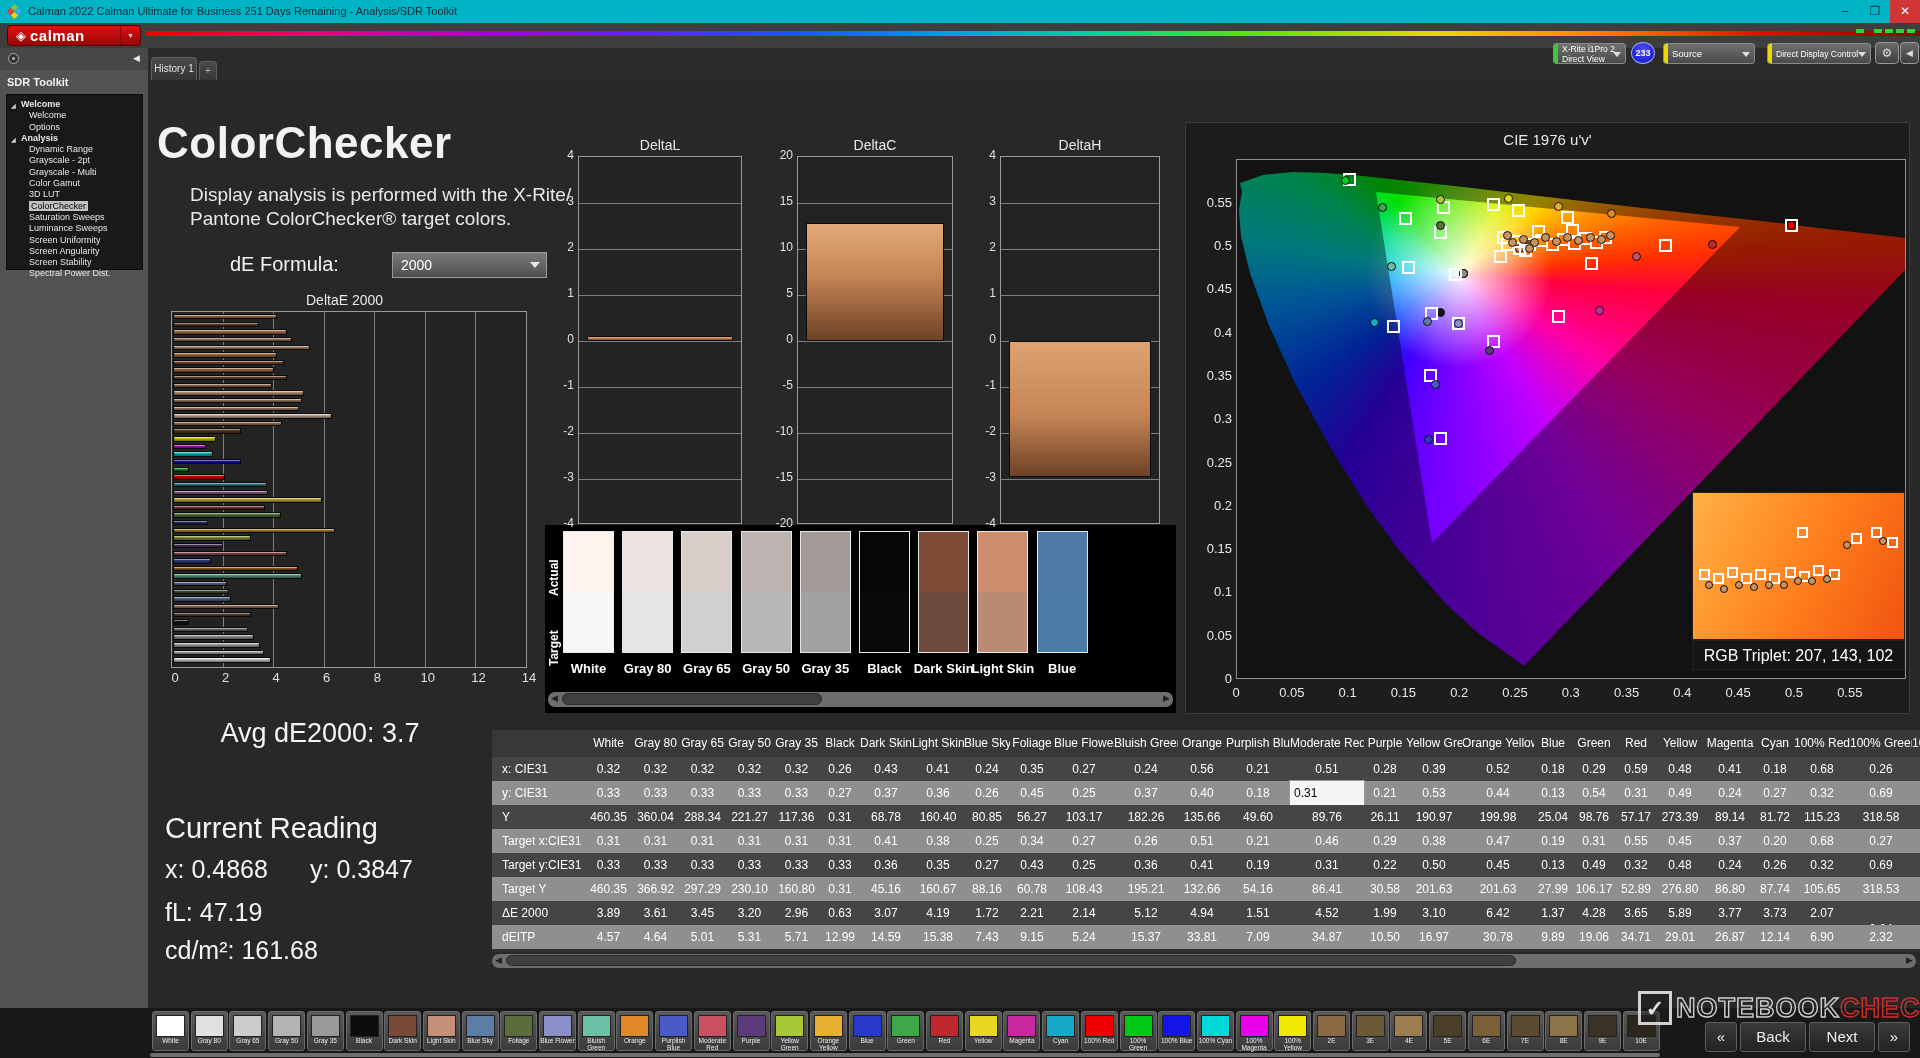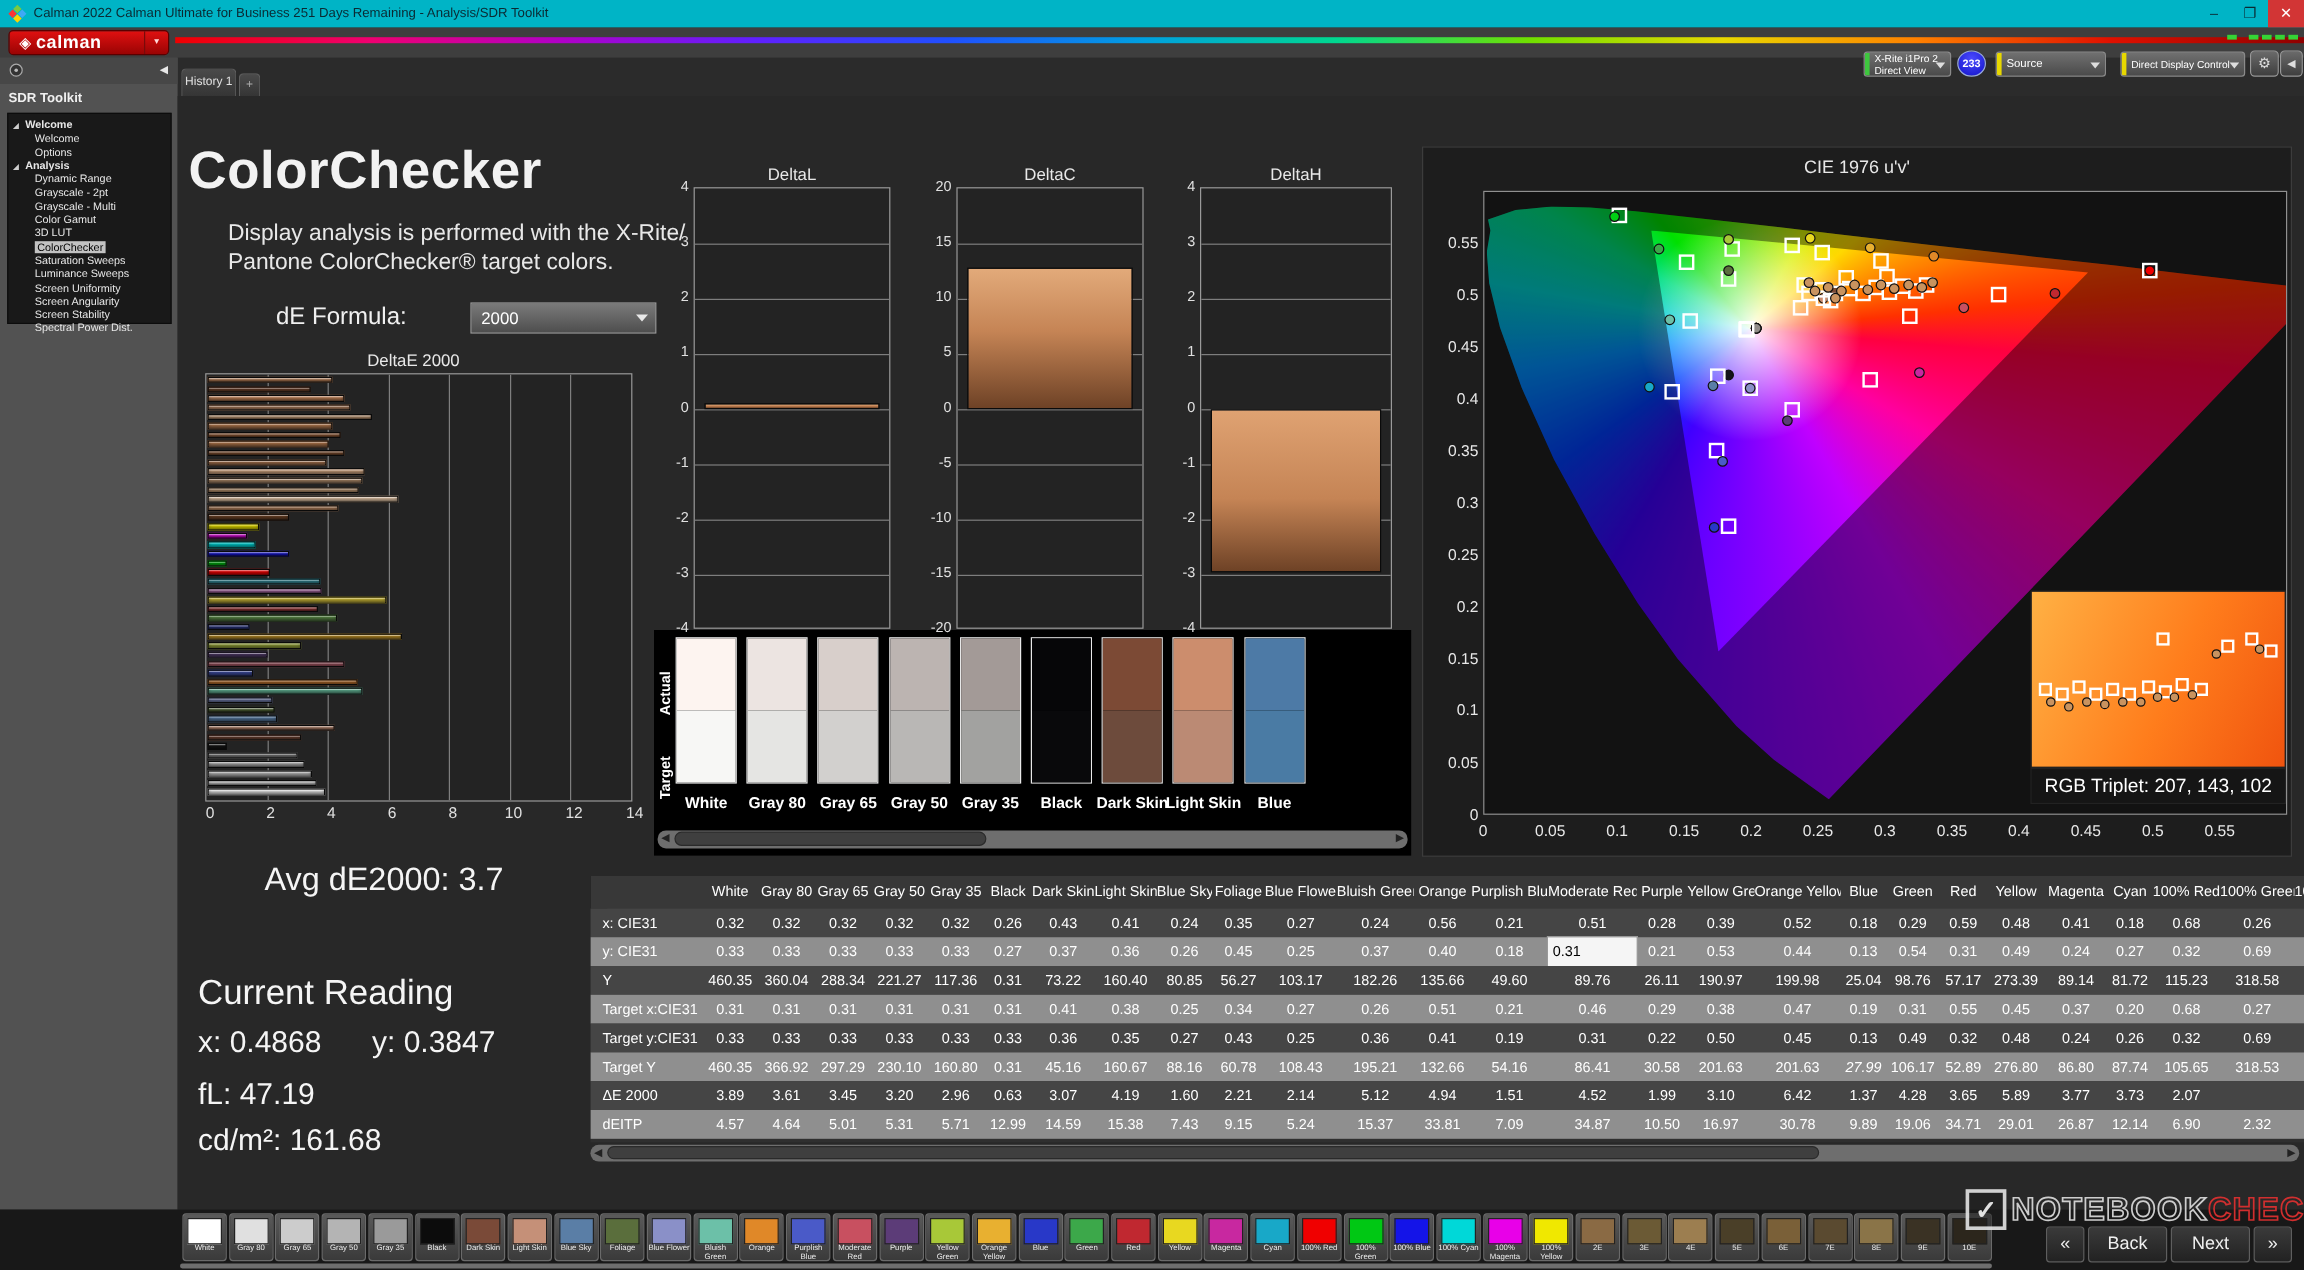--- a/index.html
+++ b/index.html
@@ -597,21 +597,21 @@
         <div class="tcell" style="width: 56px;">0.0</div>
       </div>
       <div class="trow rodd" style="top: 75px; height: 24px;">
         <div class="tlabel">Y</div>
         <div class="tcell" style="width: 47px;">460.35</div>
         <div class="tcell" style="width: 47px;">360.04</div>
         <div class="tcell" style="width: 47px;">288.34</div>
         <div class="tcell" style="width: 47px;">221.27</div>
         <div class="tcell" style="width: 47px;">117.36</div>
         <div class="tcell" style="width: 40px;">0.31</div>
-        <div class="tcell" style="width: 52px;">73.22</div>
+        <div class="tcell" style="width: 52px;">68.78</div>
         <div class="tcell" style="width: 52px;">160.40</div>
         <div class="tcell" style="width: 46px;">80.85</div>
         <div class="tcell" style="width: 44px;">56.27</div>
         <div class="tcell" style="width: 60px;">103.17</div>
         <div class="tcell" style="width: 64px;">182.26</div>
         <div class="tcell" style="width: 48px;">135.66</div>
         <div class="tcell" style="width: 64px;">49.60</div>
         <div class="tcell" style="width: 74px;">89.76</div>
         <div class="tcell" style="width: 42px;">26.11</div>
         <div class="tcell" style="width: 56px;">190.97</div>
@@ -699,41 +699,41 @@
         <div class="tcell" style="width: 46px;">88.16</div>
         <div class="tcell" style="width: 44px;">60.78</div>
         <div class="tcell" style="width: 60px;">108.43</div>
         <div class="tcell" style="width: 64px;">195.21</div>
         <div class="tcell" style="width: 48px;">132.66</div>
         <div class="tcell" style="width: 64px;">54.16</div>
         <div class="tcell" style="width: 74px;">86.41</div>
         <div class="tcell" style="width: 42px;">30.58</div>
         <div class="tcell" style="width: 56px;">201.63</div>
         <div class="tcell" style="width: 72px;">201.63</div>
-        <div class="tcell" style="width: 38px; font-style: italic;">27.99</div>
+        <div class="tcell" style="width: 38px;">27.99</div>
         <div class="tcell" style="width: 44px;">106.17</div>
         <div class="tcell" style="width: 40px;">52.89</div>
         <div class="tcell" style="width: 48px;">276.80</div>
         <div class="tcell" style="width: 52px; text-align: center;">86.80</div>
         <div class="tcell" style="width: 38px;">87.74</div>
         <div class="tcell" style="width: 56px;">105.65</div>
         <div class="tcell" style="width: 62px;">318.53</div>
         <div class="tcell" style="width: 56px;">36.</div>
       </div>
       <div class="trow rodd" style="top: 171px; height: 24px;">
         <div class="tlabel">ΔE 2000</div>
         <div class="tcell" style="width: 47px;">3.89</div>
         <div class="tcell" style="width: 47px;">3.61</div>
         <div class="tcell" style="width: 47px;">3.45</div>
         <div class="tcell" style="width: 47px;">3.20</div>
         <div class="tcell" style="width: 47px;">2.96</div>
         <div class="tcell" style="width: 40px;">0.63</div>
         <div class="tcell" style="width: 52px;">3.07</div>
         <div class="tcell" style="width: 52px;">4.19</div>
-        <div class="tcell" style="width: 46px;">1.60</div>
+        <div class="tcell" style="width: 46px;">1.72</div>
         <div class="tcell" style="width: 44px;">2.21</div>
         <div class="tcell" style="width: 60px;">2.14</div>
         <div class="tcell" style="width: 64px;">5.12</div>
         <div class="tcell" style="width: 48px;">4.94</div>
         <div class="tcell" style="width: 64px;">1.51</div>
         <div class="tcell" style="width: 74px;">4.52</div>
         <div class="tcell" style="width: 42px;">1.99</div>
         <div class="tcell" style="width: 56px;">3.10</div>
         <div class="tcell" style="width: 72px;">6.42</div>
         <div class="tcell" style="width: 38px;">1.37</div>

